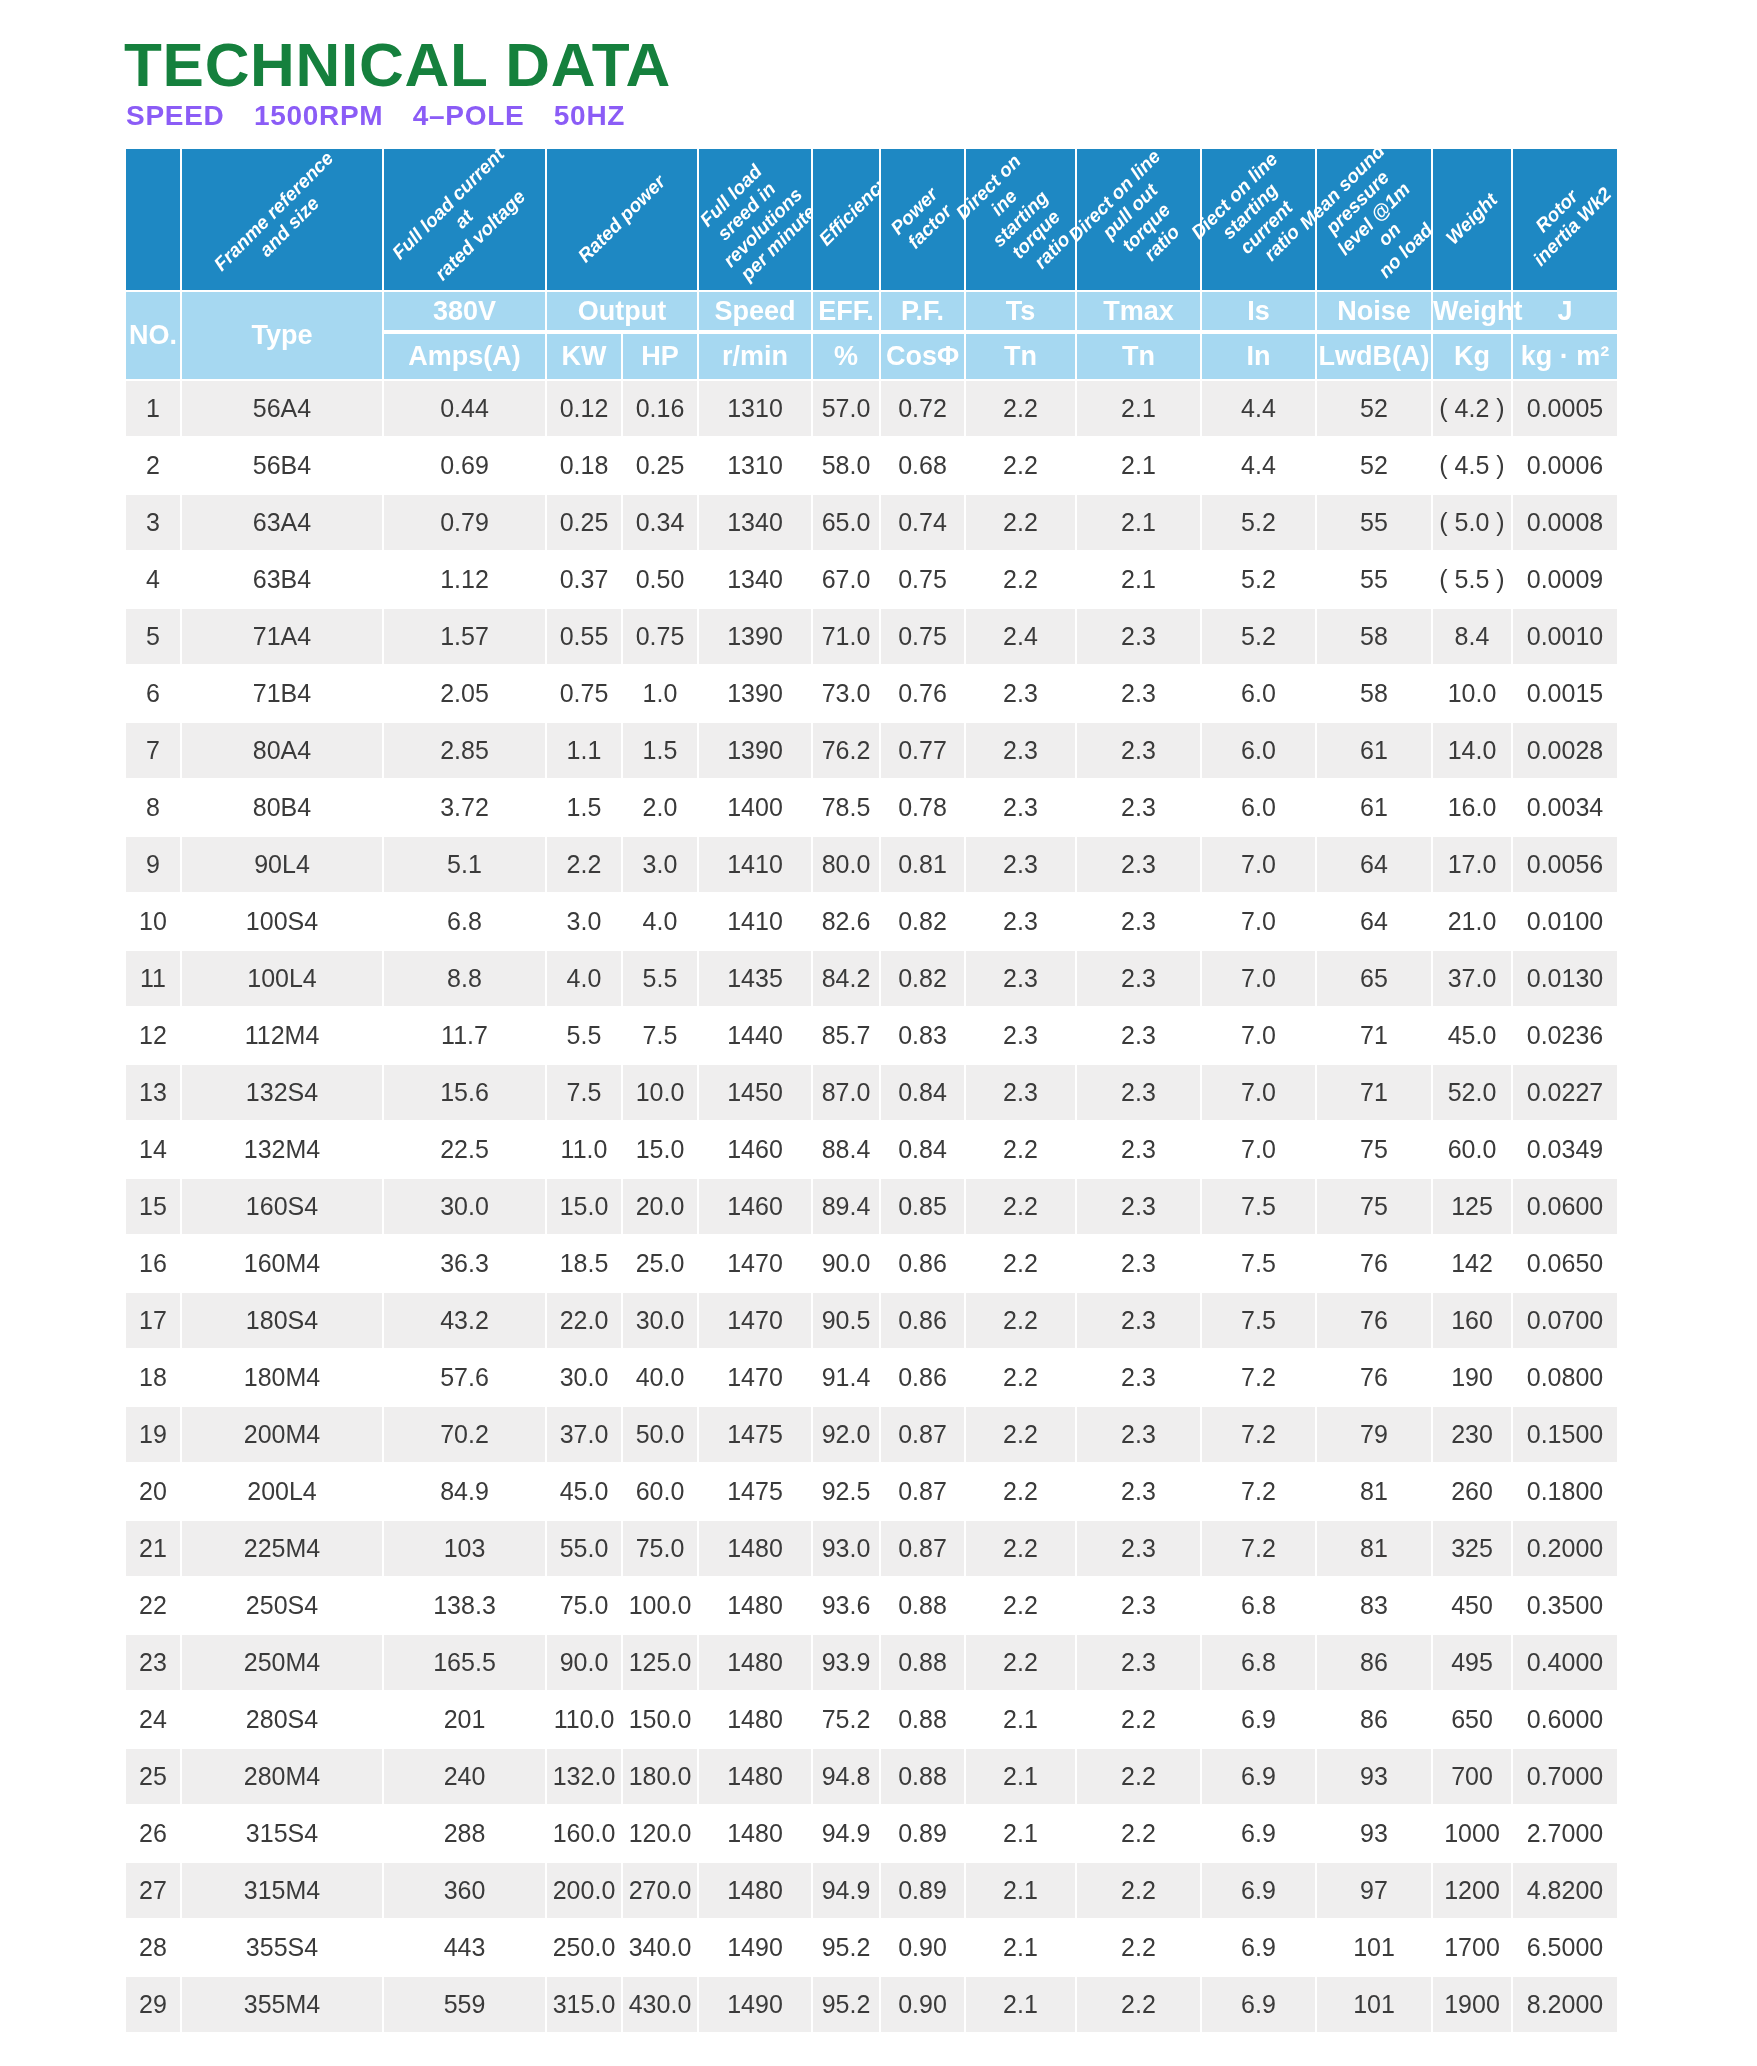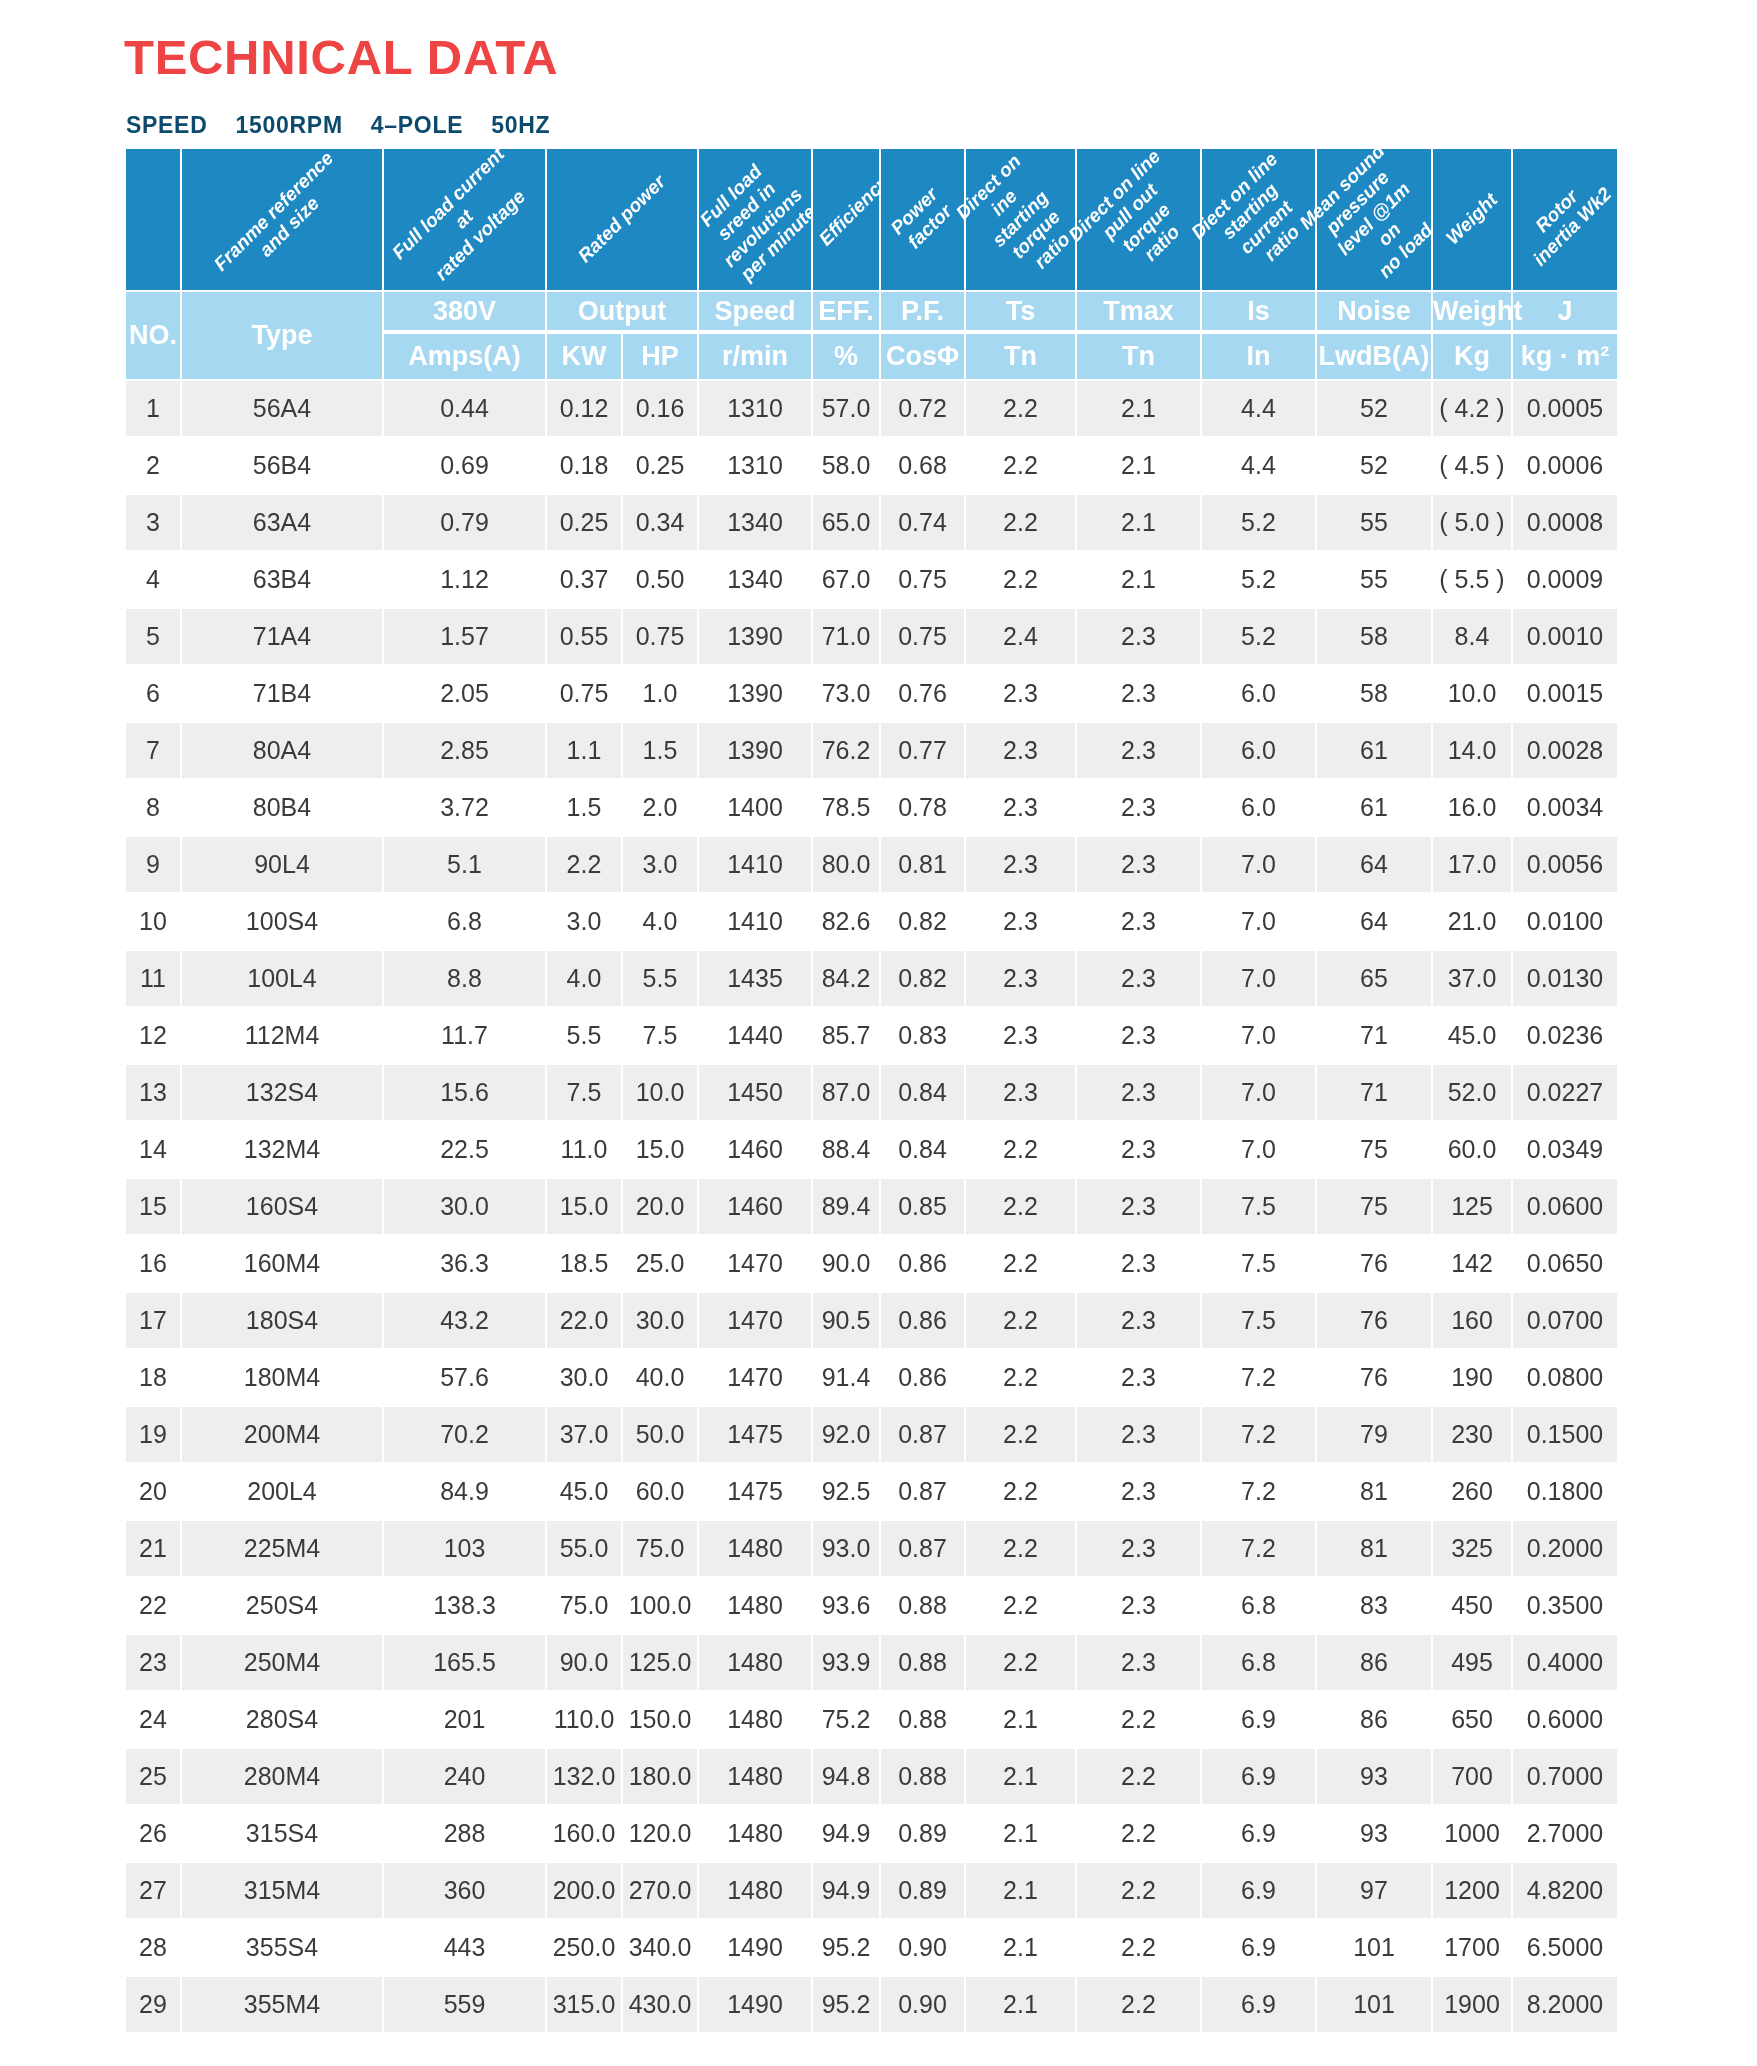--- a/index.html
+++ b/index.html
@@ -5,27 +5,27 @@
   html,body{margin:0;padding:0;background:#fff;}
   .page{
     position:relative;
     width:1757px;height:2066px;
     background:#ffffff;
     font-family:"Liberation Sans", sans-serif;
     overflow:hidden;
   }
   .title{
     position:absolute;left:124px;top:29px;
-    font-size:49px;font-weight:900;letter-spacing:0.7px;
-    color:#ef4444;margin:0;
+    font-size:62px;font-weight:900;letter-spacing:0.7px;
+    color:#15803d;margin:0;
   }
   .subtitle{
-    position:absolute;left:126px;top:112px;
-    font-size:23px;font-weight:bold;word-spacing:21px;letter-spacing:0.7px;
-    color:#0c4a6e;margin:0;
+    position:absolute;left:126px;top:100px;
+    font-size:28px;font-weight:bold;word-spacing:21px;letter-spacing:0.7px;
+    color:#8b5cf6;margin:0;
   }
   table.tech{
     position:absolute;left:124px;top:147px;
     width:1492px;
     border-collapse:collapse;table-layout:fixed;
   }
   table.tech th, table.tech td{
     border:2.1px solid #ffffff;
     text-align:center;vertical-align:middle;
     padding:0;overflow:visible;

